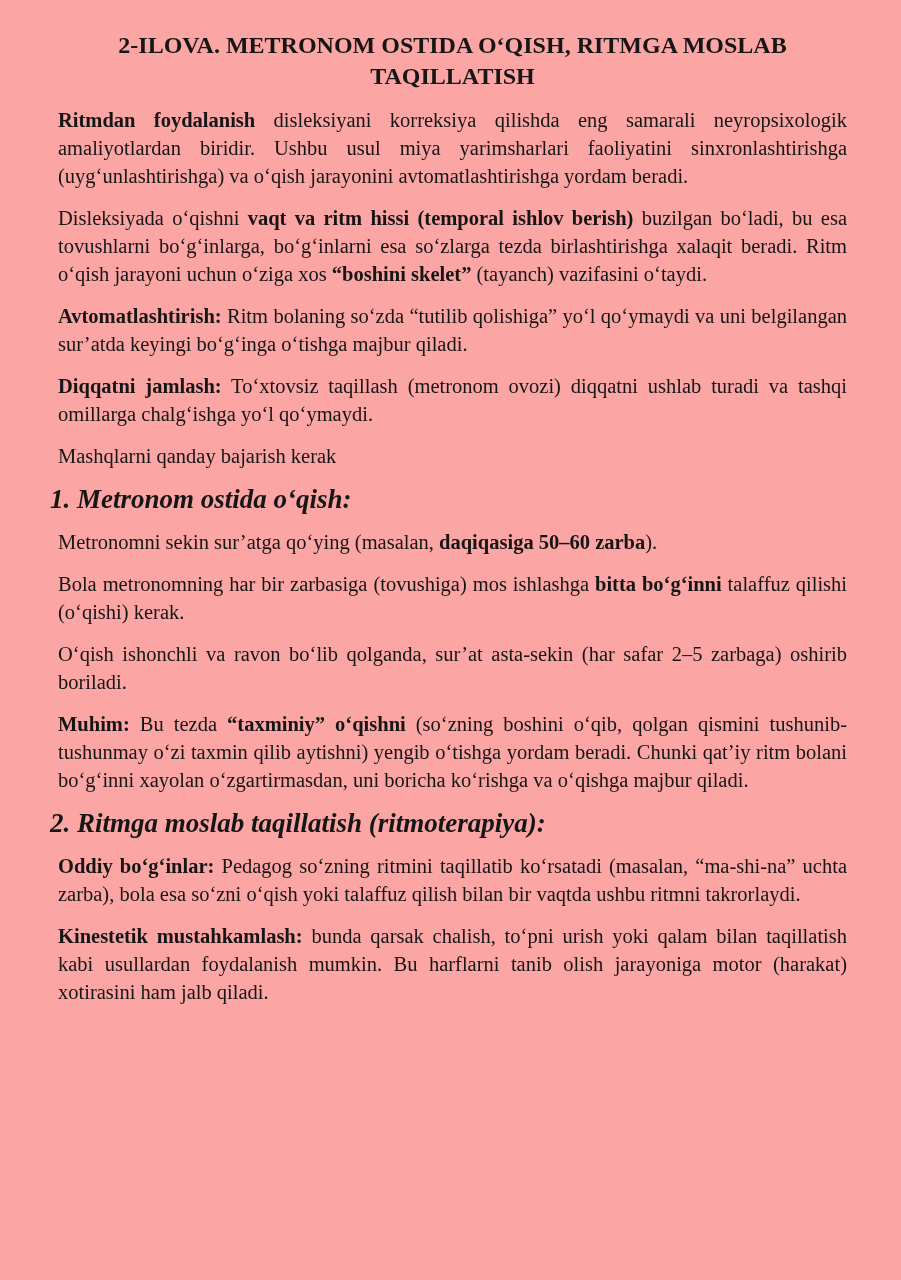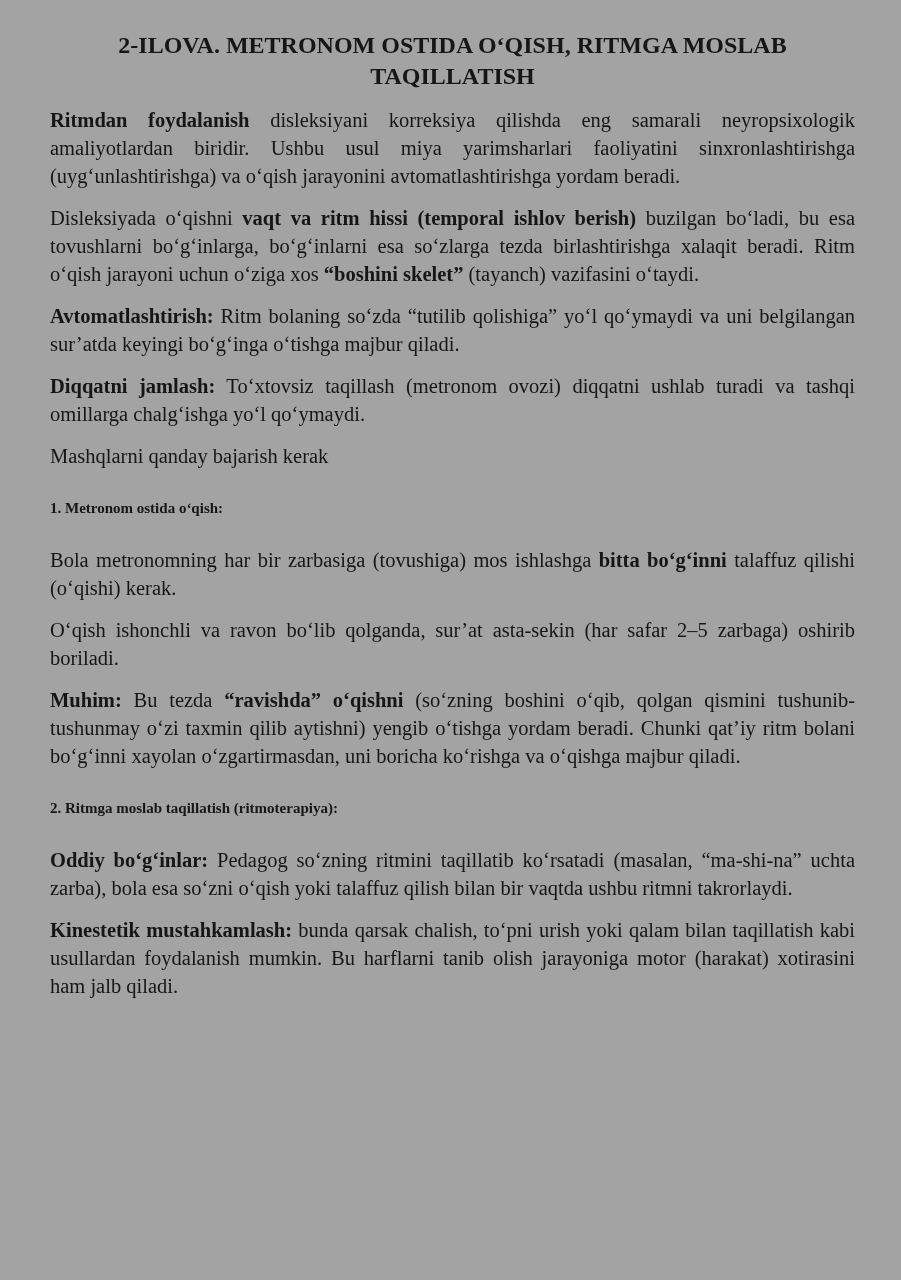--- a/index.html
+++ b/index.html
@@ -12,60 +12,62 @@
     height: 1280px;
     font-family: "Liberation Serif", "DejaVu Serif", serif;
     color: #161616;
     -webkit-font-smoothing: antialiased;
   }
   .page {
     box-sizing: border-box;
     width: 901px;
     height: 1280px;
     padding: 26px 46px 0 50px;
-    background: #a3a3a3;
+    background: #fca5a5;
     overflow: hidden;
   }
   .title {
     font-size: 24px;
     line-height: 31px;
     font-weight: bold;
     text-align: center;
     max-width: 730px;
     margin: 4px auto 14px auto;
   }
   .para {
     font-size: 20.5px;
     line-height: 28px;
     text-align: justify;
-    margin: 14px 0;
+    margin: 14px 8px;
   }
   .heading {
-    font-size: 15px;
+    font-size: 27px;
     line-height: 28px;
     font-weight: bold;
     text-align: left;
-    margin: 24px 0;
+    margin: 15px 0;
+    font-style: italic;
   }
   .b {
     font-weight: bold;
   }
 </style>
 </head>
 <body>
 
 <div class="page">
   <h1 class="title">2-ILOVA. METRONOM OSTIDA OʻQISH, RITMGA MOSLAB TAQILLATISH</h1>
   <div>
       <p class="para"><span class="b">Ritmdan foydalanish</span><span> disleksiyani korreksiya qilishda eng samarali neyropsixologik amaliyotlardan biridir. Ushbu usul miya yarimsharlari faoliyatini sinxronlashtirishga (uygʻunlashtirishga) va oʻqish jarayonini avtomatlashtirishga yordam beradi.</span></p>
       <p class="para"><span>Disleksiyada oʻqishni </span><span class="b">vaqt va ritm hissi (temporal ishlov berish)</span><span> buzilgan boʻladi, bu esa tovushlarni boʻgʻinlarga, boʻgʻinlarni esa soʻzlarga tezda birlashtirishga xalaqit beradi. Ritm oʻqish jarayoni uchun oʻziga xos </span><span class="b">“boshini skelet”</span><span> (tayanch) vazifasini oʻtaydi.</span></p>
       <p class="para"><span class="b">Avtomatlashtirish:</span><span> Ritm bolaning soʻzda “tutilib qolishiga” yoʻl qoʻymaydi va uni belgilangan sur’atda keyingi boʻgʻinga oʻtishga majbur qiladi.</span></p>
       <p class="para"><span class="b">Diqqatni jamlash:</span><span> Toʻxtovsiz taqillash (metronom ovozi) diqqatni ushlab turadi va tashqi omillarga chalgʻishga yoʻl qoʻymaydi.</span></p>
       <p class="para"><span>Mashqlarni qanday bajarish kerak</span></p>
       <p class="heading"><span class="b">1. Metronom ostida oʻqish:</span></p>
+      <p class="para"><span>Metronomni sekin sur’atga qoʻying (masalan, </span><span class="b">daqiqasiga 50–60 zarba</span><span>).</span></p>
       <p class="para"><span>Bola metronomning har bir zarbasiga (tovushiga) mos ishlashga </span><span class="b">bitta boʻgʻinni</span><span> talaffuz qilishi (oʻqishi) kerak.</span></p>
       <p class="para"><span>Oʻqish ishonchli va ravon boʻlib qolganda, sur’at asta-sekin (har safar 2–5 zarbaga) oshirib boriladi.</span></p>
-      <p class="para"><span class="b">Muhim:</span><span> Bu tezda </span><span class="b">“ravishda” oʻqishni</span><span> (soʻzning boshini oʻqib, qolgan qismini tushunib-tushunmay oʻzi taxmin qilib aytishni) yengib oʻtishga yordam beradi. Chunki qat’iy ritm bolani boʻgʻinni xayolan oʻzgartirmasdan, uni boricha koʻrishga va oʻqishga majbur qiladi.</span></p>
+      <p class="para"><span class="b">Muhim:</span><span> Bu tezda </span><span class="b">“taxminiy” oʻqishni</span><span> (soʻzning boshini oʻqib, qolgan qismini tushunib-tushunmay oʻzi taxmin qilib aytishni) yengib oʻtishga yordam beradi. Chunki qat’iy ritm bolani boʻgʻinni xayolan oʻzgartirmasdan, uni boricha koʻrishga va oʻqishga majbur qiladi.</span></p>
       <p class="heading"><span class="b">2. Ritmga moslab taqillatish (ritmoterapiya):</span></p>
       <p class="para"><span class="b">Oddiy boʻgʻinlar:</span><span> Pedagog soʻzning ritmini taqillatib koʻrsatadi (masalan, “ma-shi-na” uchta zarba), bola esa soʻzni oʻqish yoki talaffuz qilish bilan bir vaqtda ushbu ritmni takrorlaydi.</span></p>
       <p class="para"><span class="b">Kinestetik mustahkamlash:</span><span> bunda qarsak chalish, toʻpni urish yoki qalam bilan taqillatish kabi usullardan foydalanish mumkin. Bu harflarni tanib olish jarayoniga motor (harakat) xotirasini ham jalb qiladi.</span></p>
     </div>
 </div>
 
 </body></html>

